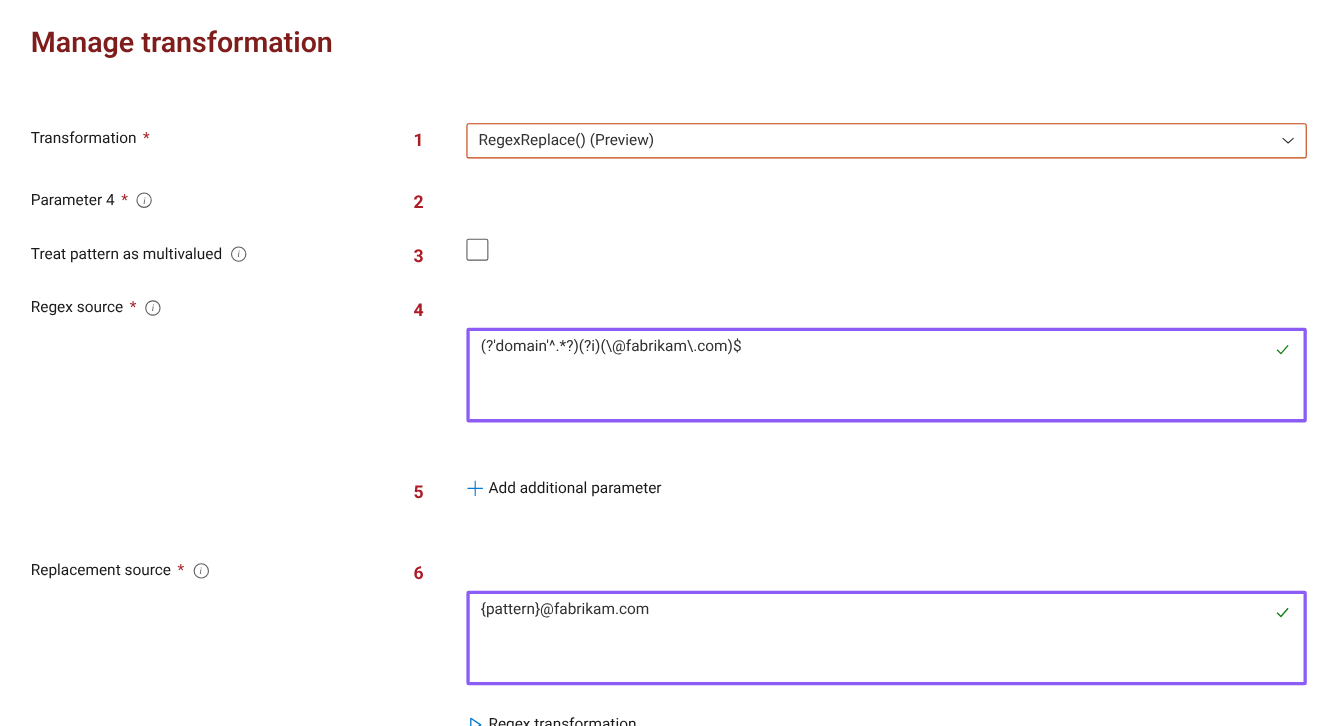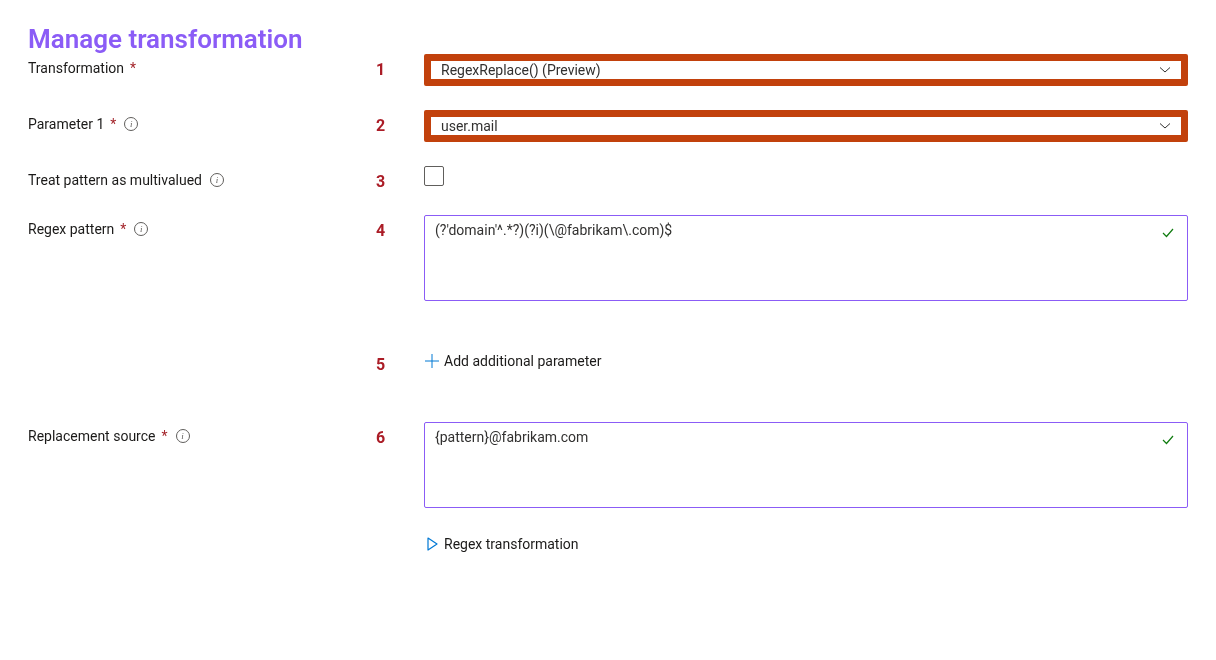--- a/index.html
+++ b/index.html
@@ -6,21 +6,22 @@
     body {
       font-family: "Segoe UI", -apple-system, BlinkMacSystemFont, Roboto, Arial, sans-serif;
       font-size: 14px;
       color: #323130;
       padding: 24px 28px;
       width: 1216px;
     }
     h1 {
       font-size: 26px;
       font-weight: 600;
-      color: #8b5cf6;
+      color: #7f1d1d;
+      margin-bottom: 58px;
     }
     .form {
       display: flex;
       flex-direction: column;
       gap: 24px;
     }
     .row {
       display: flex;
       align-items: flex-start;
     }
@@ -58,21 +59,21 @@
       font-weight: 700;
       font-size: 16px;
       color: #ab1c26;
       padding-top: 6px;
     }
     .control-col {
       flex: 1;
     }
     .select-box {
       position: relative;
-      border: 7px solid #c2410c;
+      border: 1px solid #c2410c;
       border-radius: 2px;
       height: 32px;
       display: flex;
       align-items: center;
       padding: 0 32px 0 10px;
       background: #fff;
       cursor: pointer;
       font-size: 14px;
     }
     .select-box .chevron {
@@ -84,21 +85,22 @@
     .textarea-box {
       position: relative;
       border: 1px solid #605e5c;
       border-radius: 2px;
       min-height: 86px;
       padding: 6px 36px 6px 10px;
       background: #fff;
       font-size: 14px;
     }
     .textarea-box.focus-purple {
-      border: 1px solid #8b5cf6;
+      border: 3px solid #8b5cf6;
+      margin-top: 32px;
     }
     .textarea-box .check {
       position: absolute;
       right: 12px;
       top: 10px;
     }
     .checkbox {
       width: 20px;
       height: 20px;
       border: 1px solid #605e5c;
@@ -150,51 +152,41 @@
           <svg width="12" height="12" viewBox="0 0 12 12">
               <path d="M1 3.5 L6 8 L11 3.5" fill="none" stroke="#323130" stroke-width="1"></path>
             </svg>
         </span>
       </div>
     </div>
   </div>
 
   <div class="row">
     <div class="label-col">
-      <span>Parameter 1</span>
+      <span>Parameter 4</span>
       <span class="required">*</span>
       <span class="info-icon">i</span>
     </div>
     <div class="callout-num">2</div>
-    <div class="control-col">
-      <div class="select-box">
-        <span>user.mail</span>
-        <span class="chevron">
-          <svg width="12" height="12" viewBox="0 0 12 12">
-              <path d="M1 3.5 L6 8 L11 3.5" fill="none" stroke="#323130" stroke-width="1"></path>
-            </svg>
-        </span>
-      </div>
-    </div>
   </div>
 
   <div class="row">
     <div class="label-col">
       <span>Treat pattern as multivalued</span>
       <span class="info-icon">i</span>
     </div>
     <div class="callout-num">3</div>
     <div class="control-col">
       <span class="checkbox"></span>
     </div>
   </div>
 
   <div class="row">
     <div class="label-col">
-      <span>Regex pattern</span>
+      <span>Regex source</span>
       <span class="required">*</span>
       <span class="info-icon">i</span>
     </div>
     <div class="callout-num">4</div>
     <div class="control-col">
       <div class="textarea-box focus-purple">
         <span>(?'domain'^.*?)(?i)(\@fabrikam\.com)$</span>
         <span class="check">
           <svg width="14" height="14" viewBox="0 0 14 14">
               <path d="M2 7 L5.5 10.5 L12 3" fill="none" stroke="#107c10" stroke-width="1.2"></path>

